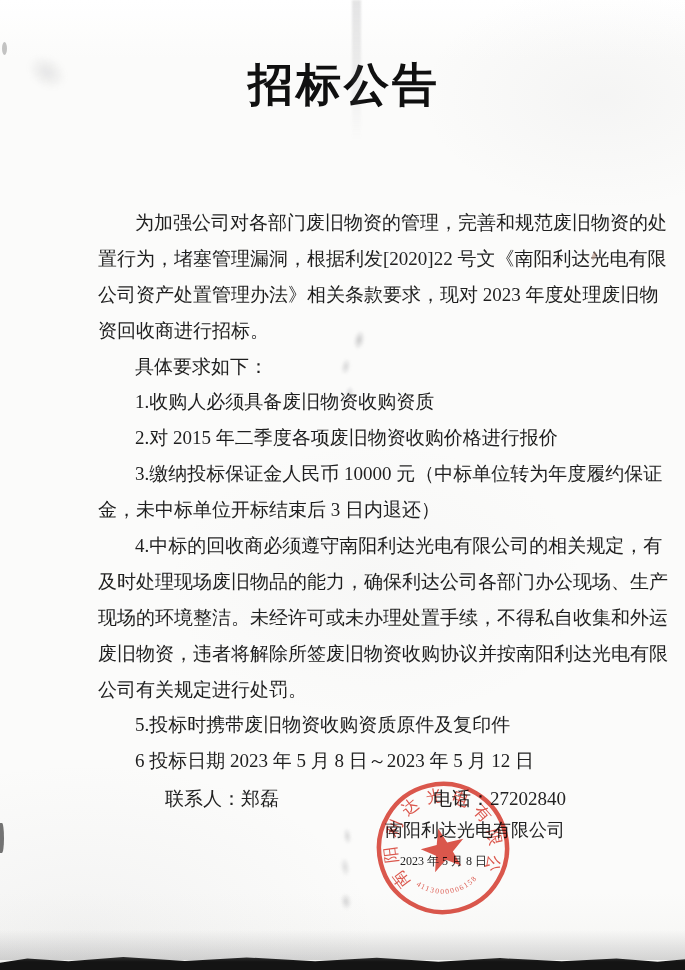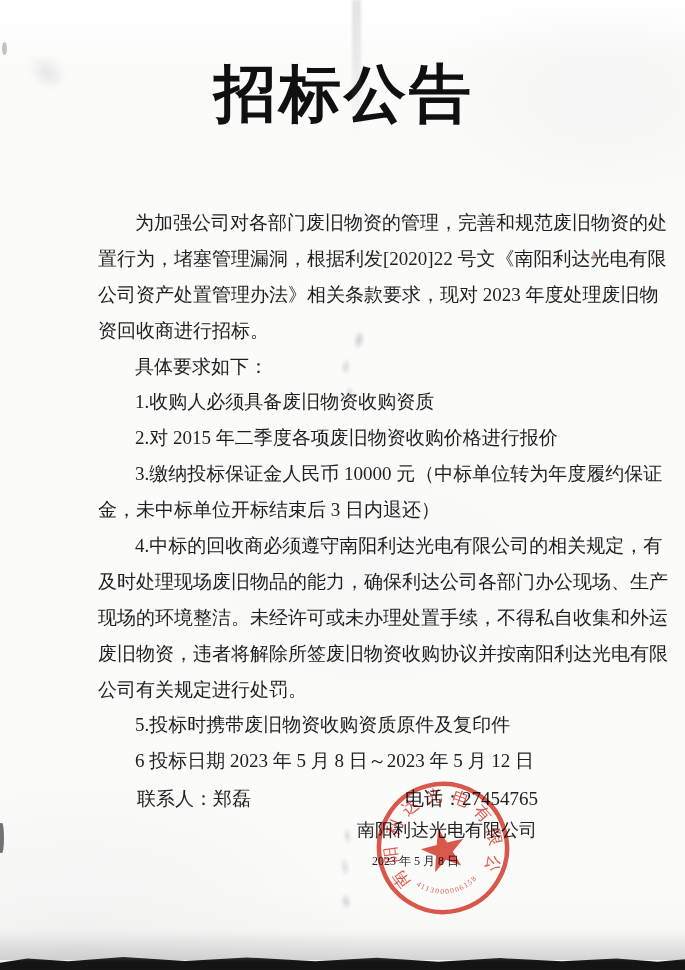--- a/index.html
+++ b/index.html
@@ -9,30 +9,30 @@
     background:
       radial-gradient(ellipse 260px 160px at 88% 10%, rgba(160,160,165,0.07), transparent 70%),
       radial-gradient(ellipse 420px 240px at 12% 96%, rgba(150,150,155,0.08), transparent 70%),
       radial-gradient(ellipse 300px 200px at 55% 60%, rgba(170,170,175,0.05), transparent 70%),
       linear-gradient(180deg, #ffffff 0%, #fbfbfa 6%, #fbfbfa 92%, #f4f4f2 100%);
     font-family: "Liberation Serif", "DejaVu Serif", serif;
     color: #1c1c1c;
   }
   .title {
     position: absolute; top: 63px; left: 0; right: 0;
-    text-align: center; font-size: 62px; font-weight: 700;
+    text-align: center; font-size: 45px; font-weight: 700;
     letter-spacing: 3px; text-indent: 3px; line-height: 1; color: #101010;
   }
   .body-lines { position: absolute; left: 98px; top: 205px; width: 500px; }
   .line {
     white-space: nowrap; line-height: 35.9px; height: 35.9px;
     font-size: 19px; color: #1e1e1e;
   }
   .ind { padding-left: 37px; }
-  .abs-text { position: absolute; white-space: nowrap; color: #222; }
+  .abs-text { position: absolute; white-space: nowrap; color: #222; margin-left: 28px; }
   .contact-person { left: 137px; top: 786px; font-size: 19px; }
   .contact-phone  { left: 405px; top: 786px; font-size: 19px; }
   .sig-company    { left: 357px; top: 818px; font-size: 18px; }
   .sig-date       { left: 372px; top: 853px; font-size: 12px; }
   .stamp {
     position: absolute; left: 368px; top: 773px; width: 150px; height: 150px;
     transform: rotate(-14deg); opacity: 0.85; mix-blend-mode: multiply;
   }
   .stamp text { font-family: "Liberation Serif", "DejaVu Serif", serif; }
   
@@ -96,21 +96,21 @@
     <div class="line ind">4.中标的回收商必须遵守南阳利达光电有限公司的相关规定，有</div>
     <div class="line">及时处理现场废旧物品的能力，确保利达公司各部门办公现场、生产</div>
     <div class="line">现场的环境整洁。未经许可或未办理处置手续，不得私自收集和外运</div>
     <div class="line">废旧物资，违者将解除所签废旧物资收购协议并按南阳利达光电有限</div>
     <div class="line">公司有关规定进行处罚。</div>
     <div class="line ind">5.投标时携带废旧物资收购资质原件及复印件</div>
     <div class="line ind">6 投标日期 2023 年 5 月 8 日～2023 年 5 月 12 日</div>
   </div>
 
   <div class="abs-text contact-person">联系人：郑磊</div>
-  <div class="abs-text contact-phone">电话：27454765</div>
+  <div class="abs-text contact-phone">电话：27202840</div>
   <div class="abs-text sig-company">南阳利达光电有限公司</div>
   <div class="abs-text sig-date">2023 年 5 月 8 日</div>
 
   <svg class="stamp" viewBox="0 0 150 150" width="150" height="150">
     <circle cx="75" cy="75" r="64" fill="none" stroke-width="4.5" stroke="#d93a2e"></circle>
     <polygon points="75,55 80.4,70.6 96.9,70.9 83.7,80.8 88.5,96.6 75,87.2 61.5,96.6 66.3,80.8 53.1,70.9 69.6,70.6" fill="#d93a2e"></polygon>
     <path id="sealArcTop" d="M 36.5 102 A 47 47 0 1 1 113.5 102" fill="none"></path>
     <text font-size="16.5" fill="#d93a2e">
       <textPath href="#sealArcTop" startOffset="2" textLength="232">南阳利达光电有限公司</textPath>
     </text>

